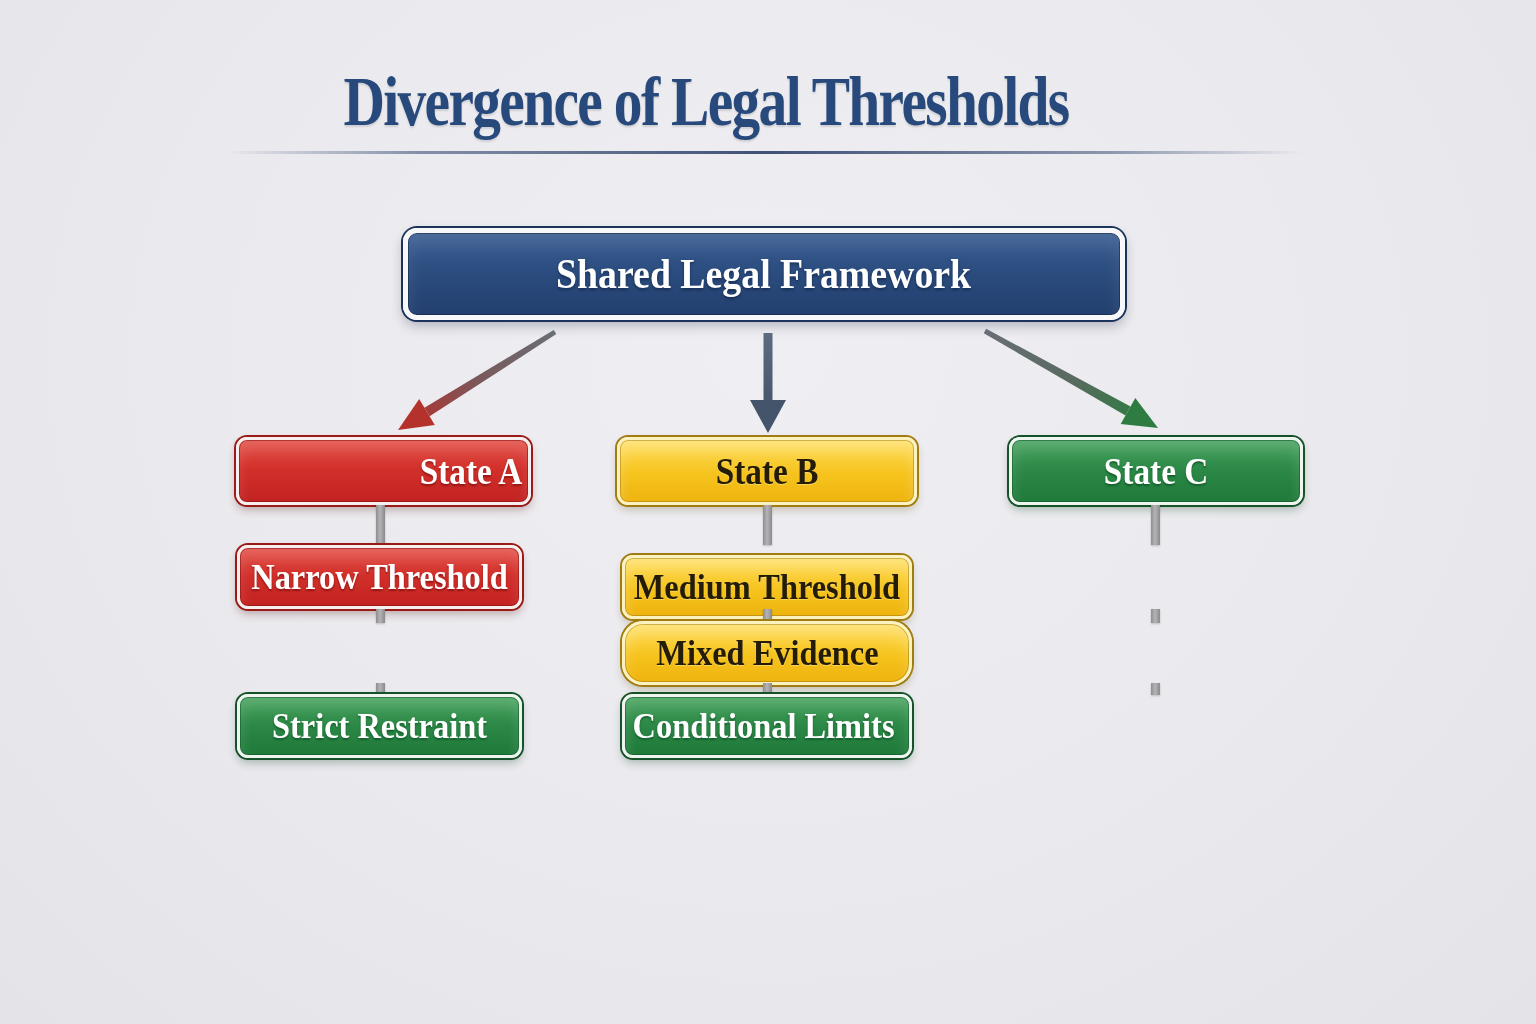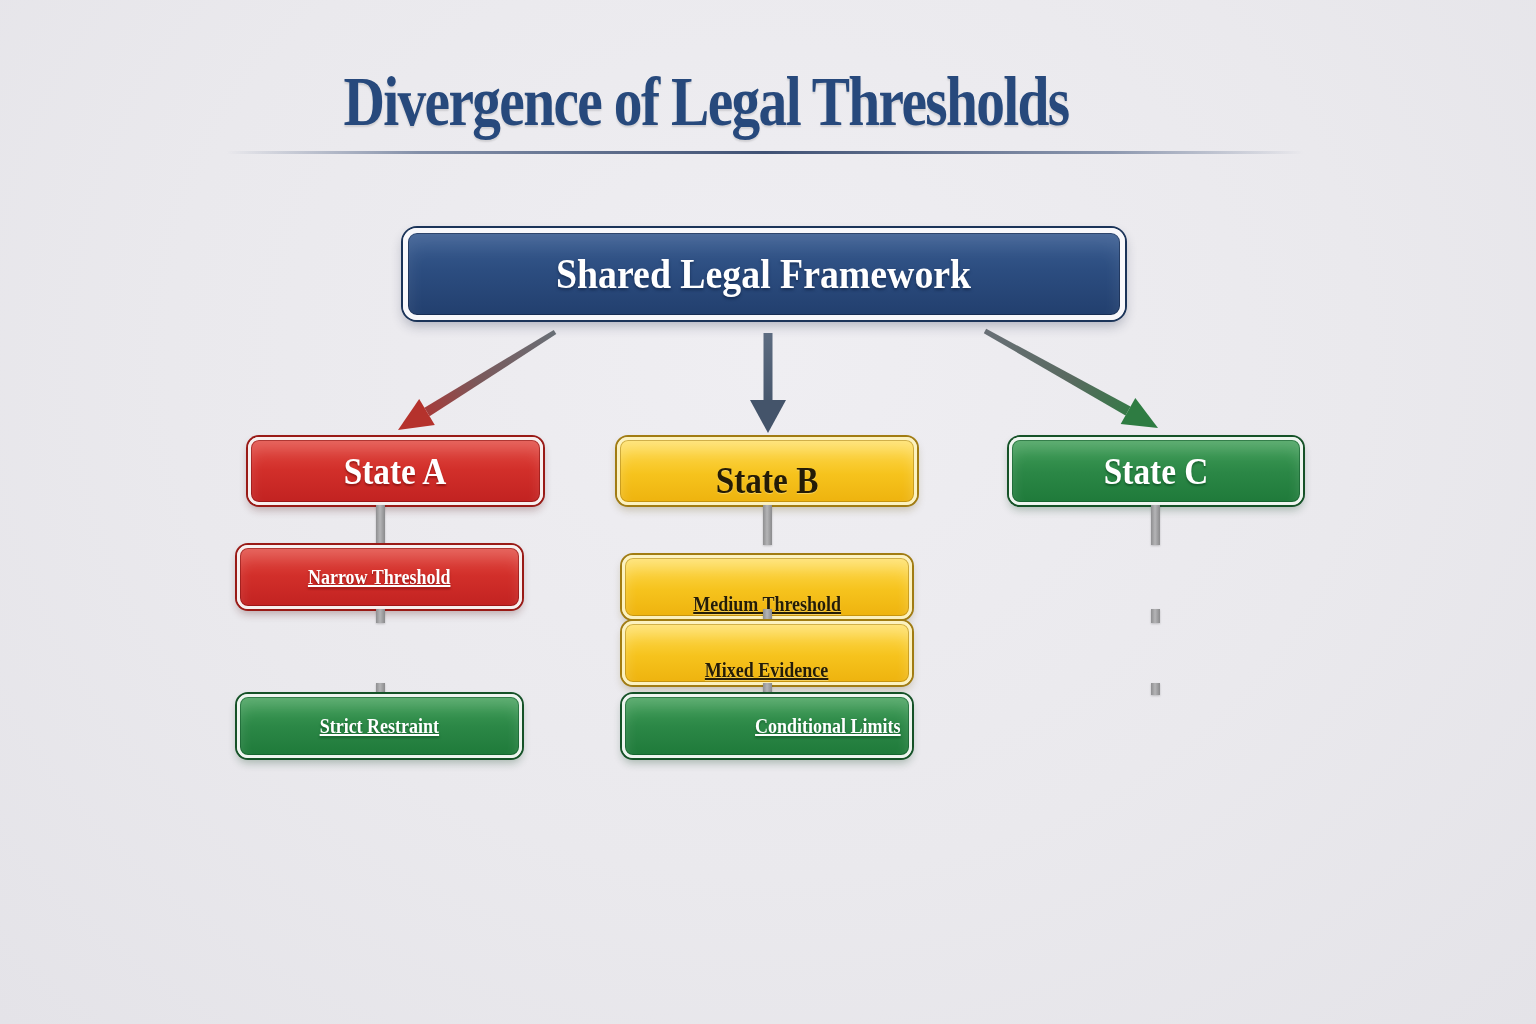--- a/index.html
+++ b/index.html
@@ -66,33 +66,32 @@
     color: #ffffff;
     text-shadow: 0 2px 2px rgba(110,10,10,0.6);
   }
   .c-yellow {
     background: linear-gradient(180deg, #ffdd58 0%, #f6c31d 55%, #eeb30e 100%);
     border: 3px solid #fcf2c0;
     box-shadow: 0 0 0 2px #a17c12, 0 5px 9px rgba(100,80,10,0.28),
                 inset 0 0 0 1px rgba(150,110,10,0.45), inset 0 10px 14px rgba(255,255,255,0.25);
     color: #241c06;
     text-shadow: 0 1px 1px rgba(255,240,170,0.5);
-    align-items: flex-end;
   }
   .c-green {
     background: linear-gradient(180deg, #43a05a 0%, #2b8746 52%, #1f7a3a 100%);
     border: 3px solid #eef5ef;
     box-shadow: 0 0 0 2px #155227, 0 5px 9px rgba(20,70,35,0.30),
                 inset 0 0 0 1px rgba(10,80,35,0.5), inset 0 10px 14px rgba(255,255,255,0.16);
     color: #ffffff;
     text-shadow: 0 2px 2px rgba(8,70,30,0.6);
   }
 
   .header-node { font-size: 37px; height: 62px; }
-  .item-node   { font-size: 20px; height: 58px; text-decoration: underline; }
+  .item-node   { font-size: 36px; height: 58px; }
 
   .connector {
     position: absolute;
     width: 9px;
     background: linear-gradient(90deg, #8e8e90 0%, #b4b4b6 45%, #8a8a8c 100%);
     box-shadow: 0 1px 2px rgba(0,0,0,0.2);
   }
 
   .arrow-layer { position: absolute; top: 0; left: 0; }
 </style>
@@ -135,42 +134,42 @@
       <rect x="763.5" y="333" width="9" height="69" fill="url(#gradMid)"></rect>
       <polygon points="750,400 786,400 768,433" fill="#44546a"></polygon>
     </g>
 
     <g>
       <polygon points="986.2,328.8 983.8,333.2 1125.5,415.4 1130.5,406.6" fill="url(#gradRight)"></polygon>
       <polygon points="1158,428 1120.7,424.1 1135.3,397.9" fill="#2e7c42"></polygon>
     </g>
   </svg>
 
-  <div class="node c-red header-node" style="left:248px; top:437px; width:289px;">
+  <div class="node c-red header-node" style="left:236px; top:437px; width:289px;justify-content:flex-end;">
     <span class="lbl">State A</span>
   </div>
   <div class="connector" style="left:376px; top:505px; height:40px;"></div>
   <div class="node c-red item-node" style="left:237px; top:545px; width:279px;">
     <span class="lbl">Narrow Threshold</span>
   </div>
   <div class="connector" style="left:376px; top:609px; height:14px;"></div>
   <div class="connector" style="left:376px; top:683px; height:12px;"></div>
   <div class="node c-green item-node" style="left:237px; top:694px; width:279px;text-align:center;">
     <span class="lbl">Strict Restraint</span>
   </div>
 
   <div class="node c-yellow header-node" style="left:617px; top:437px; width:294px;">
     <span class="lbl">State B</span>
   </div>
   <div class="connector" style="left:763px; top:505px; height:40px;"></div>
   <div class="node c-yellow item-node" style="left:622px; top:555px; width:284px;">
     <span class="lbl">Medium Threshold</span>
   </div>
   <div class="connector" style="left:763px; top:609px; height:14px;"></div>
-  <div class="node c-yellow item-node" style="left:622px; top:621px; width:284px;">
+  <div class="node c-yellow item-node" style="left:622px; top:621px; width:284px;border-radius:21px;">
     <span class="lbl">Mixed Evidence</span>
   </div>
   <div class="connector" style="left:763px; top:683px; height:12px;"></div>
   <div class="node c-green item-node" style="left:622px; top:694px; width:284px;justify-content:flex-end;">
     <span class="lbl">Conditional Limits</span>
   </div>
 
   <div class="node c-green header-node" style="left:1009px; top:437px; width:288px;">
     <span class="lbl">State C</span>
   </div>

